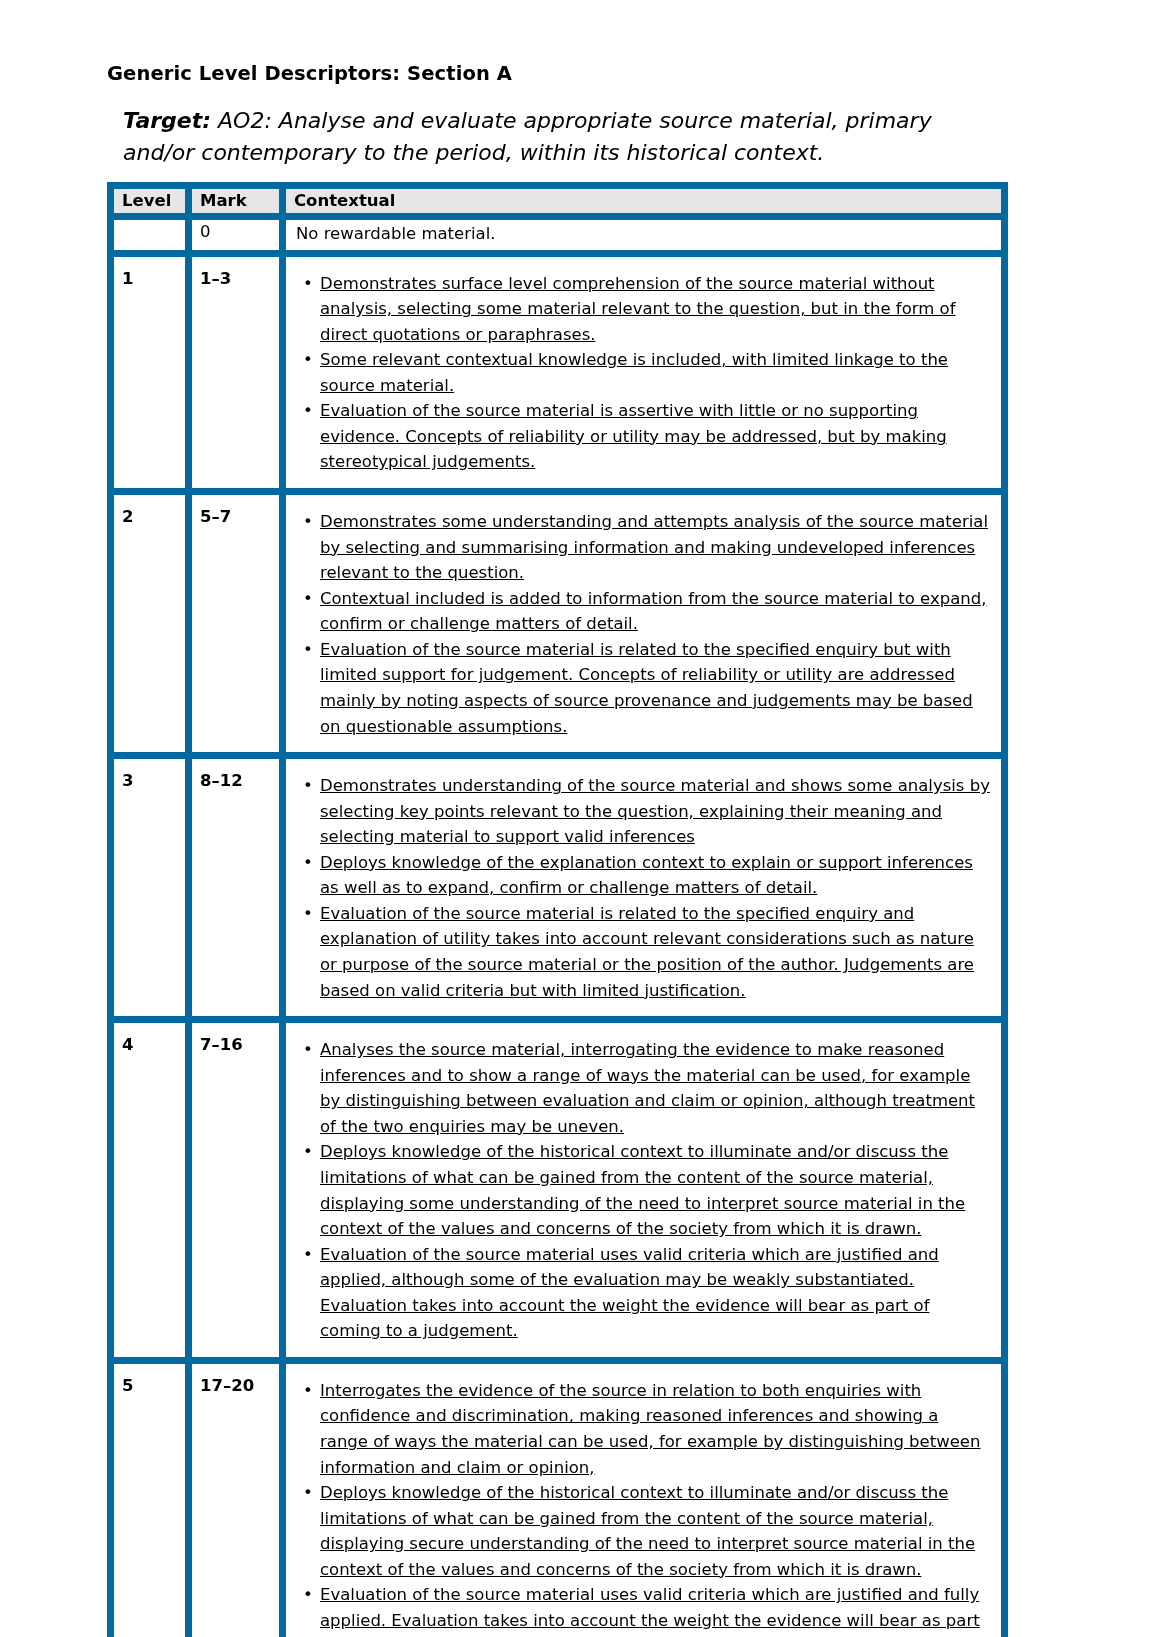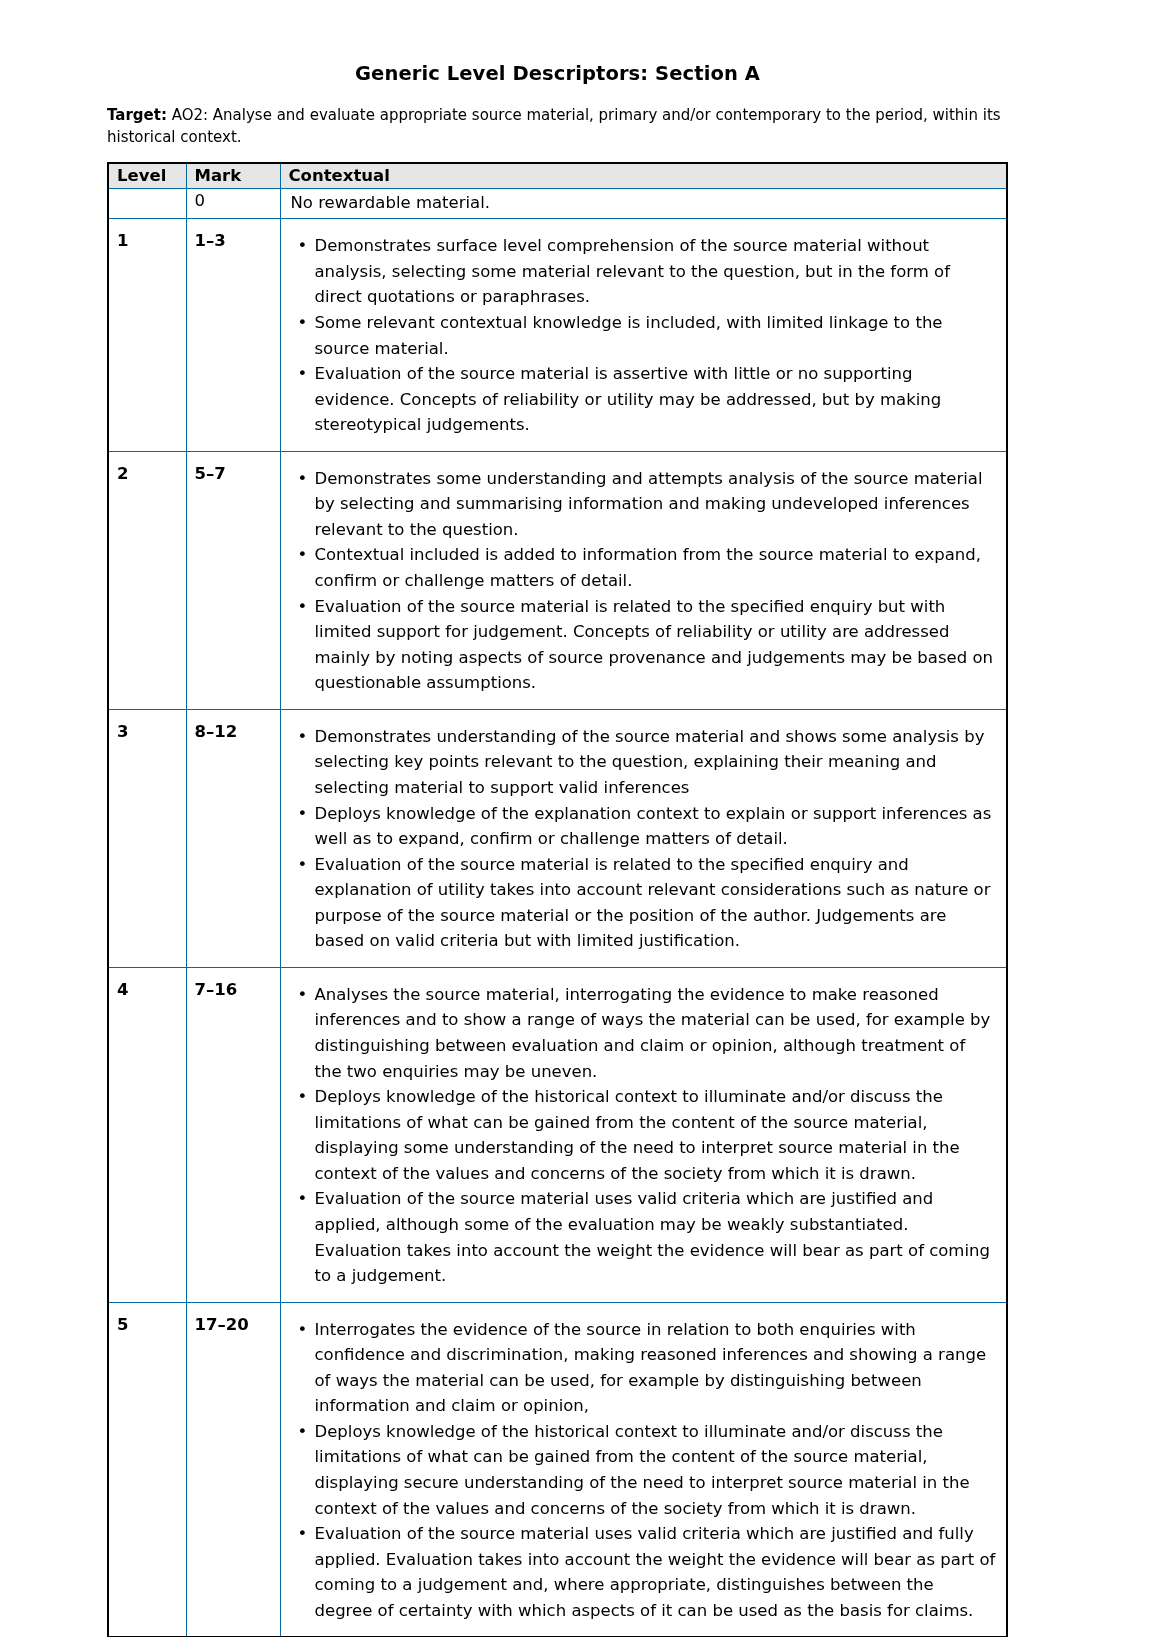--- a/index.html
+++ b/index.html
@@ -14,41 +14,41 @@
     min-height: 1637px;
     box-sizing: border-box;
     padding: 62px 150px 40px 107px;
     background: #ffffff;
   }
   .doc-title {
     font-size: 19.5px;
     font-weight: bold;
     margin: 0 0 20px 0;
     letter-spacing: 0.1px;
-    text-align: center;
   }
   .target-para {
-    font-size: 15px;
+    font-size: 22px;
     line-height: 1.45;
-    margin: 0 0 13px 0;
+    margin: 0 0 13px 16px;
+    font-style: italic;
   }
   .target-label {
     font-weight: bold;
   }
   table.descriptor-table {
     border-collapse: collapse;
     width: 901px;
     table-layout: fixed;
     font-size: 16.5px;
   }
   table.descriptor-table col.col-level { width: 78px; }
   table.descriptor-table col.col-mark  { width: 94px; }
   table.descriptor-table th,
   table.descriptor-table td {
-    border: 1px solid #0369a1;
+    border: 7px solid #0369a1;
     vertical-align: top;
     text-align: left;
   }
   table.descriptor-table { border: 2px solid #000000; }
   th.header-cell {
     background: #e6e6e6;
     font-weight: bold;
     padding: 2px 8px 3px 8px;
     font-size: 16.5px;
   }
@@ -65,20 +65,21 @@
     padding-top: 12px;
   }
   ul.bullets {
     list-style: none;
     margin: 12px 0 10px 0;
     padding: 0 0 0 24px;
   }
   ul.bullets li {
     position: relative;
     line-height: 1.55;
+    text-decoration: underline;
   }
   ul.bullets li::before {
     content: "\2022";
     position: absolute;
     left: -17px;
     top: 0;
   }
 </style>
 </head>
 <body>

